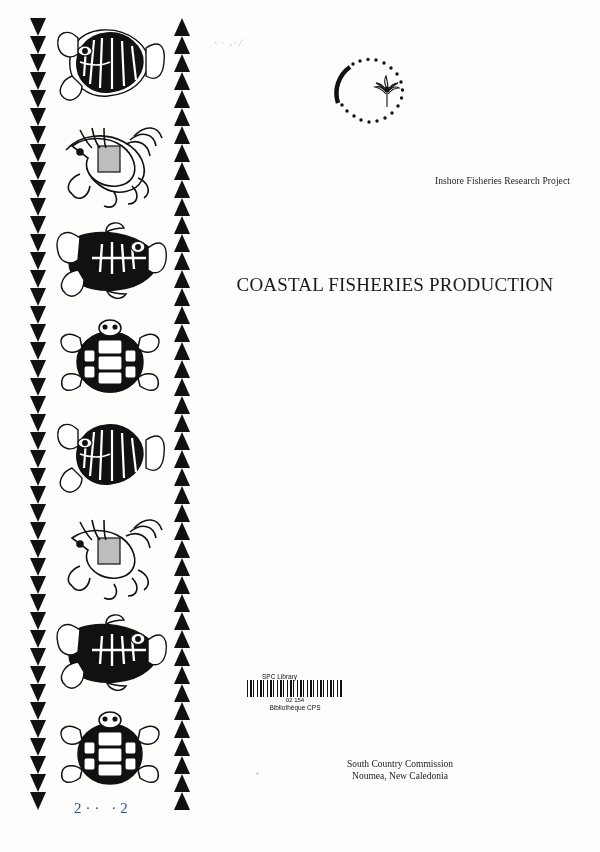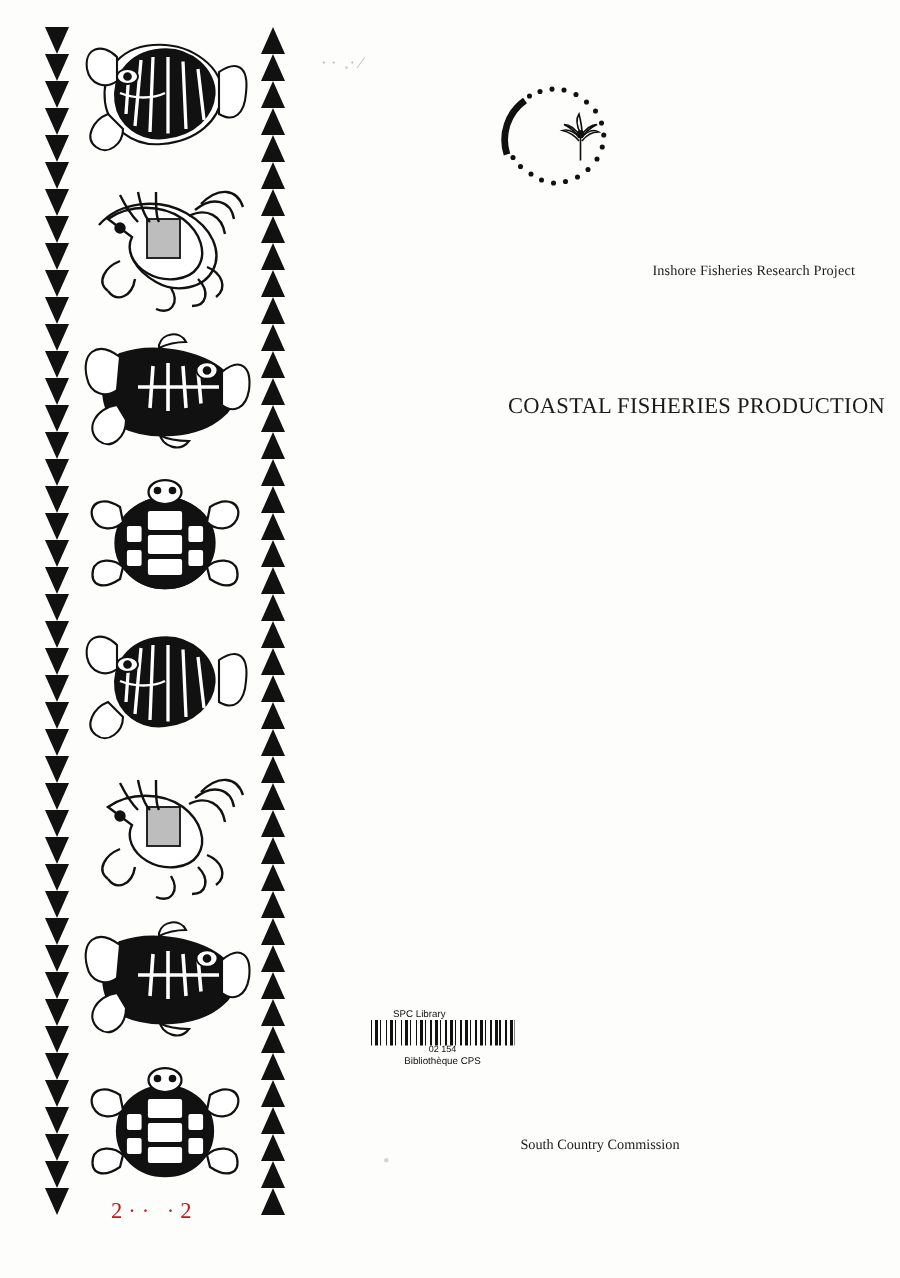--- a/index.html
+++ b/index.html
@@ -88,24 +88,24 @@
     top: 175px;
     width: 340px;
     text-align: right;
     font-size: 9.5px;
     line-height: 12px;
     letter-spacing: 0.1px;
   }
   .maintitle {
     position: absolute;
     left: 200px;
-    top: 259px;
+    top: 273px;
     width: 390px;
-    text-align: right;
-    font-size: 15px;
+    text-align: center;
+    font-size: 19px;
     line-height: 24px;
     letter-spacing: 0.2px;
   }
   .publisher {
     position: absolute;
     left: 230px;
     top: 758px;
     width: 340px;
     text-align: center;
     font-size: 9.5px;
@@ -158,21 +158,21 @@
     left: 214px;
     top: 36px;
     font-size: 11px;
     letter-spacing: 3px;
   }
   .pencil.bottom-mark {
     left: 74px;
     top: 800px;
     font-size: 15px;
     letter-spacing: 4px;
-    color: #b91c1c;
+    color: #1d4ed8;
   }
   .speck {
     position: absolute;
     background: #d5d5d5;
     border-radius: 50%;
   }
 </style>
 </head>
 <body>
 
@@ -506,20 +506,21 @@
 
   <div class="stamp">
     <div class="lib-name">SPC Library</div>
     <div class="barcode"></div>
     <div class="code">02 154</div>
     <div class="lib-fr">Bibliothèque CPS</div>
   </div>
 
   <div class="publisher">
     <div>South Country Commission</div>
+    <div>Noumea, New Caledonia</div>
   </div>
 
   <div class="pencil top-mark">·· ·⁄</div>
   <div class="pencil bottom-mark">2·· ·2</div>
 
   <div class="speck" style="left:256px; top:772px; width:3px; height:3px;"></div>
   <div class="speck" style="left:230px; top:44px; width:2px; height:2px;"></div>
 
 </div>
 

